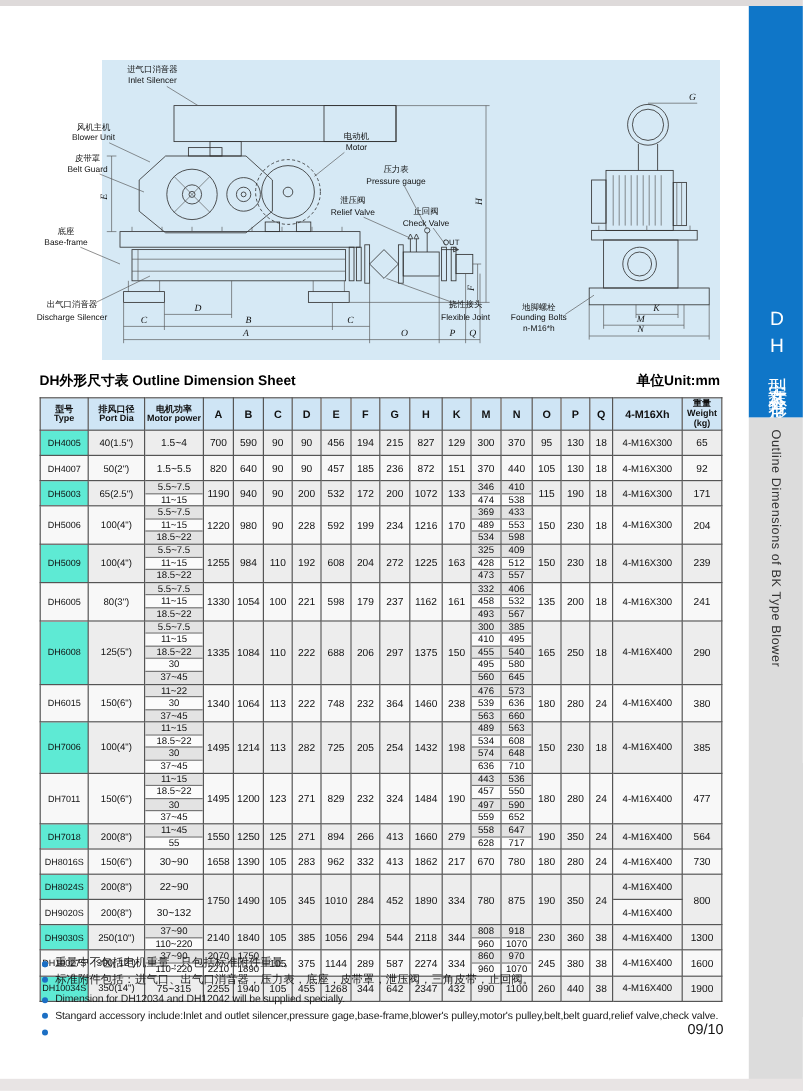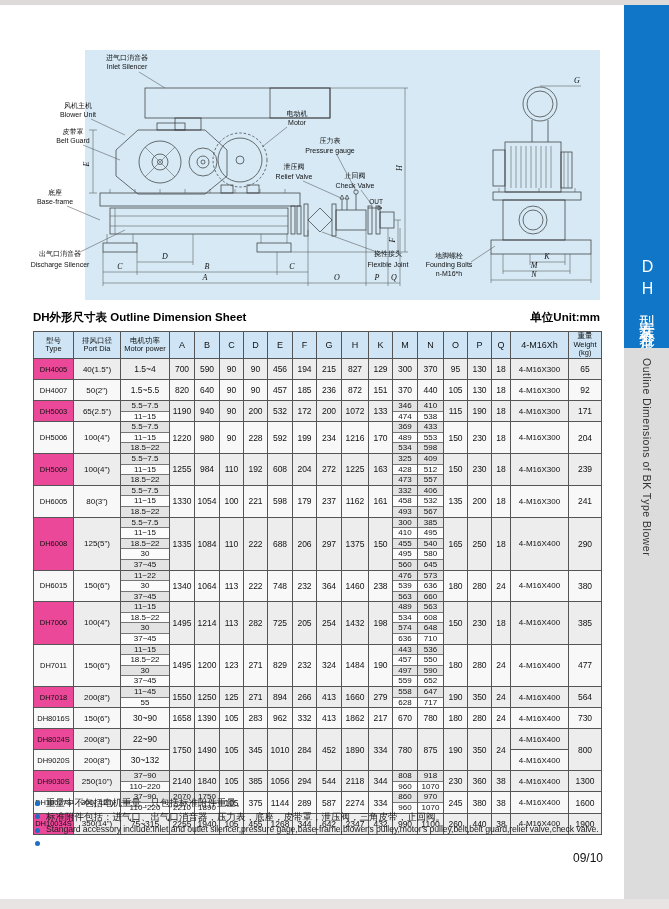--- a/index.html
+++ b/index.html
@@ -21,25 +21,25 @@
   svg text{font-size:7px;fill:#111;font-family:"Liberation Sans",sans-serif;}
   svg text.sm{font-size:6.5px;}
   svg text.dim{font-family:"Liberation Serif",serif;font-style:italic;font-size:8px;}
   .sheet-title-row{position:absolute;left:33px;top:310px;width:567px;display:flex;
        justify-content:space-between;font-size:11.5px;color:#000;font-weight:bold;}
   .sheet-title-row .unit{font-weight:bold;}
   table.dims{position:absolute;left:33px;top:331px;width:567px;border-collapse:collapse;
        table-layout:fixed;border:1.5px solid #444;}
   table.dims th,table.dims td{border:1px solid #555;text-align:center;padding:0;overflow:hidden;
        color:#111;}
-  table.dims th{background:#cfe5f5;font-weight:normal;font-size:7.5px;line-height:8.5px;height:26px;}
+  table.dims th{background:#cfe5f5;font-weight:bold;font-size:7.5px;line-height:8.5px;height:26px;}
   table.dims th.letter{font-size:9px;}
   table.dims td{font-size:8.5px;height:20px;background:#ededed;}
   table.dims tr:nth-child(even) td{background:#f8f8f8;}
-  table.dims td.type{background:#ec4899;font-size:7.5px;}
+  table.dims td.type{background:#5eead4;font-size:7.5px;}
   table.dims td.port{font-size:8px;}
   table.dims td.bolt{font-size:8px;}
   table.dims td.multi{padding:0;vertical-align:top;background:#fff;}
   table.dims .sub{height:9.6px;line-height:9.6px;font-size:8px;}
   table.dims .sub + .sub{border-top:1px solid #777;}
   table.dims .sub:nth-child(odd){background:#e3e3e3;}
   table.dims .sub:nth-child(even){background:#fbfbfb;}
   .notes{position:absolute;left:33px;top:796px;width:592px;margin:0;padding:0;list-style:none;}
   .notes li{font-size:9.5px;line-height:13.5px;color:#1a1a1a;white-space:nowrap;
        position:relative;padding-left:13px;}
@@ -742,19 +742,20 @@
         <td class="bolt">4-M16X400</td>
         <td>1900</td>
       </tr>
     </tbody>
   </table>
 
 <ul class="notes">
   <li><span class="dot"></span></li>
   <li><span class="dot"></span><span>重量中不包括电机重量，只包括标准附件重量。</span></li>
   <li><span class="dot"></span><span>标准附件包括：进气口、出气口消音器，压力表，底座，皮带罩，泄压阀，三角皮带，止回阀。</span></li>
+  <li class="en gap"><span class="dot"></span><span>Dimension for DH12034 and DH12042 will be supplied specially.</span></li>
   <li class="en"><span class="dot"></span><span>Stangard accessory include:Inlet and outlet silencer,pressure gage,base-frame,blower's pulley,motor's pulley,belt,belt guard,relief valve,check valve.</span></li>
   <li class="en"><span class="dot"></span></li>
 </ul>
 
 <div class="pagenum">09/10</div>
 
 <div class="bottom-band"></div>
 
 </body></html>

